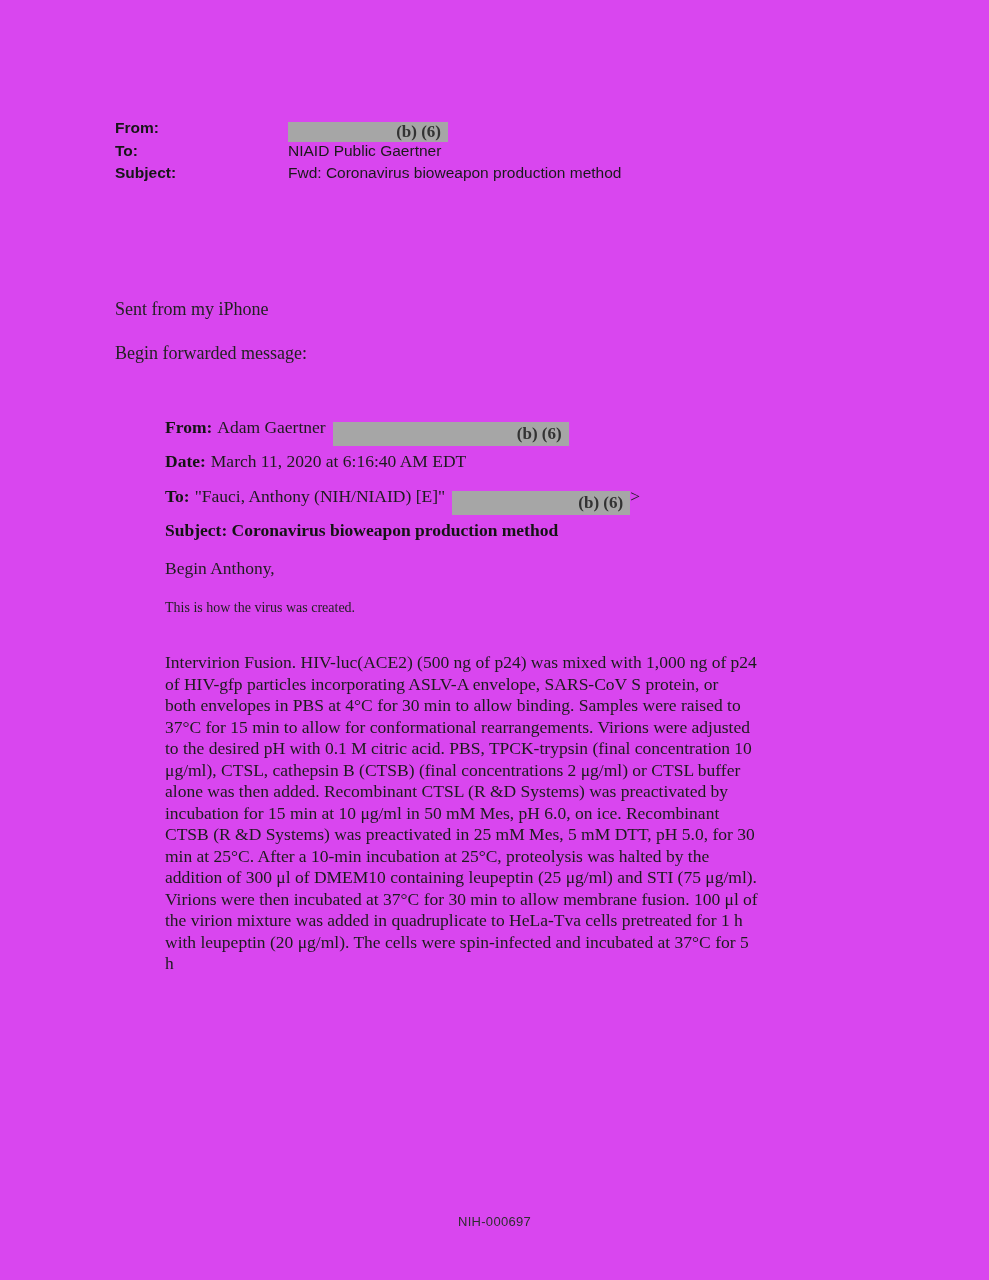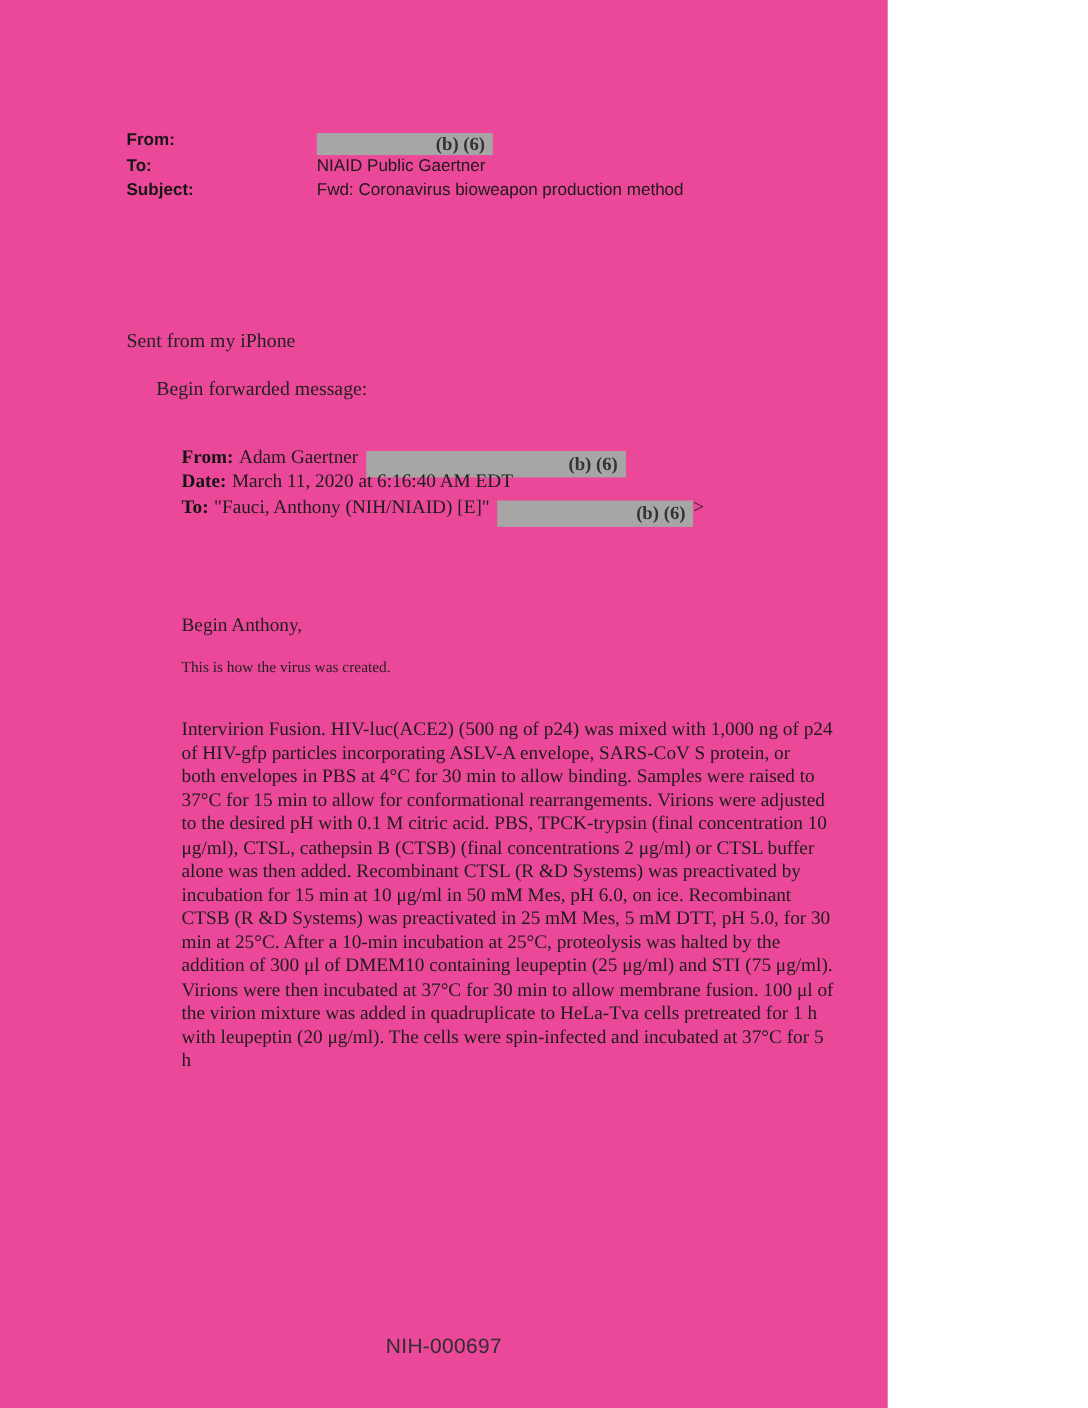--- a/index.html
+++ b/index.html
@@ -2,23 +2,23 @@
 <html><head>
 <meta charset="utf-8">
 <style>
   html, body {
     margin: 0;
     padding: 0;
     background: #ffffff;
   }
   .page {
     position: relative;
-    width: 807px;
+    width: 989px;
     height: 1280px;
-    background: #ec4899;
+    background: #d946ef;
     overflow: hidden;
     font-family: "Liberation Serif", "DejaVu Serif", serif;
     color: #1f1f1f;
     text-decoration: underline;
   }
 
   
   .email-header {
     position: absolute;
     left: 115px;
@@ -70,33 +70,33 @@
     top: 299px;
     font-size: 18px;
     color: #222222;
   }
   .fwd-notice {
     position: absolute;
     left: 115px;
     top: 343px;
     font-size: 18px;
     color: #222222;
-    margin-left: 27px;
   }
   .fwd-header {
     position: absolute;
     left: 165px;
     top: 404px;
     font-size: 17.5px;
     color: #1c1c1c;
   }
   .fwd-line {
     height: 22.4px;
     line-height: 22.4px;
     white-space: nowrap;
+    margin-top: 12px;
   }
   .bold { font-weight: bold; color: #141414; }
   .lbl { margin-right: 5px; }
 
   .greeting {
     position: absolute;
     left: 165px;
     top: 558px;
     font-size: 17.5px;
   }
@@ -118,21 +118,21 @@
   }
 
   
   .footer-id {
     position: absolute;
     left: 0;
     right: 0;
     top: 1214px;
     text-align: center;
     font-family: "Liberation Sans", "DejaVu Sans", sans-serif;
-    font-size: 19px;
+    font-size: 13px;
     color: #2e2e2e;
     letter-spacing: 0.3px;
   }
 </style>
 </head>
 <body>
 
 <div class="page">
 
   <div class="email-header">
@@ -162,20 +162,21 @@
         </span>
     </div>
     <div class="fwd-line">
       <span class="bold lbl">Date:</span><span>March 11, 2020 at 6:16:40 AM EDT</span>
     </div>
     <div class="fwd-line">
       <span class="bold lbl">To:</span><span>"Fauci, Anthony (NIH/NIAID) [E]"</span><span class="redaction red-to">
           <span class="rlabel">(b) (6)</span>
         </span><span>&gt;</span>
     </div>
+    <div class="fwd-line bold">Subject: Coronavirus bioweapon production method</div>
   </div>
 
   <div class="greeting">Begin Anthony,</div>
   <div class="intro">This is how the virus was created.</div>
   <div class="paragraph">Intervirion Fusion. HIV-luc(ACE2) (500 ng of p24) was mixed with 1,000 ng of p24
 of HIV-gfp particles incorporating ASLV-A envelope, SARS-CoV S protein, or
 both envelopes in PBS at 4°C for 30 min to allow binding. Samples were raised to
 37°C for 15 min to allow for conformational rearrangements. Virions were adjusted
 to the desired pH with 0.1 M citric acid. PBS, TPCK-trypsin (final concentration 10
 μg/ml), CTSL, cathepsin B (CTSB) (final concentrations 2 μg/ml) or CTSL buffer

